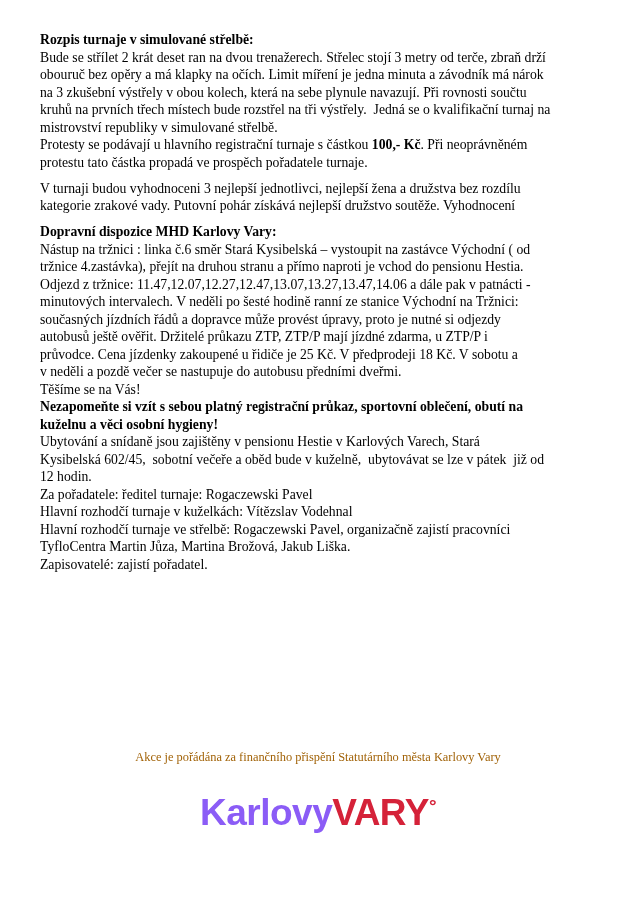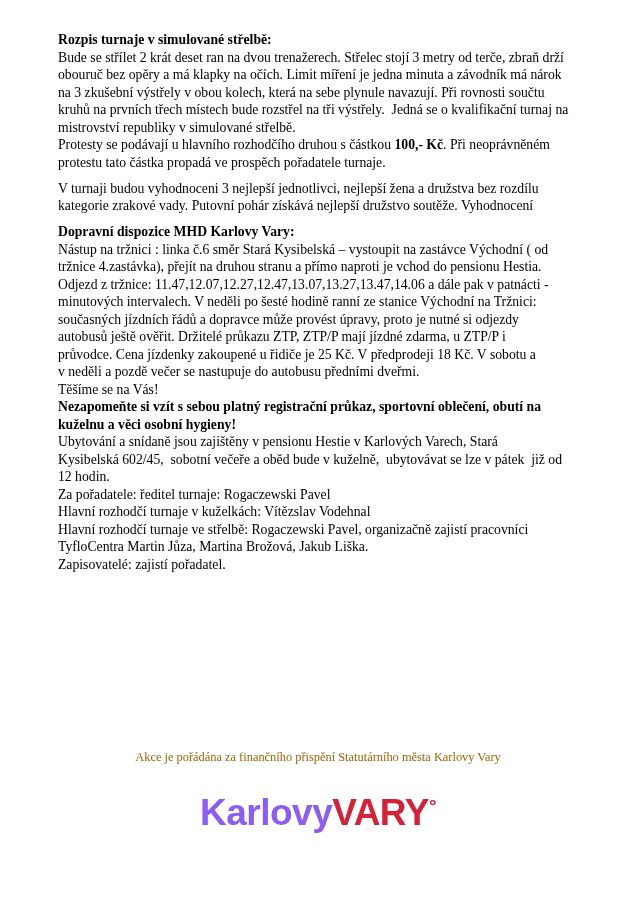--- a/index.html
+++ b/index.html
@@ -4,21 +4,21 @@
 <style>
   html,body{margin:0;padding:0;}
   body{width:636px;height:900px;background:#e9e9e9;}
   .page{
     position:relative;width:636px;height:900px;background:#ffffff;
     font-family:"Liberation Serif","DejaVu Serif",serif;color:#000000;
     overflow:hidden;
   }
   .doc{
     position:absolute;left:40px;top:31px;right:12px;
-    font-size:13.7px;line-height:17.5px;margin-left:18px;
+    font-size:13.7px;line-height:17.5px;
   }
   .line{white-space:pre;height:17.5px;}
   .heading{font-weight:bold;white-space:pre;height:17.5px;}
   .b{font-weight:bold;}
   .gap{height:8.5px;}
   .footer-note{
     position:absolute;left:0;right:0;top:750px;text-align:center;
     font-size:12.4px;white-space:pre;color:#a16207;
   }
   .logo{
@@ -35,21 +35,21 @@
 
 <div class="page">
   <div class="doc">
 
     <div class="heading">Rozpis turnaje v simulované střelbě:</div>
     <div class="line">Bude se střílet 2 krát deset ran na dvou trenažerech. Střelec stojí 3 metry od terče, zbraň drží</div>
     <div class="line">obouruč bez opěry a má klapky na očích. Limit míření je jedna minuta a závodník má nárok</div>
     <div class="line">na 3 zkušební výstřely v obou kolech, která na sebe plynule navazují. Při rovnosti součtu</div>
     <div class="line">kruhů na prvních třech místech bude rozstřel na tři výstřely.  Jedná se o kvalifikační turnaj na</div>
     <div class="line">mistrovství republiky v simulované střelbě.</div>
-    <div class="line"><span>Protesty se podávají u hlavního rozhodčího druhou s částkou </span><span class="b">100,- Kč</span><span>. Při neoprávněném</span></div>
+    <div class="line"><span>Protesty se podávají u hlavního registrační turnaje s částkou </span><span class="b">100,- Kč</span><span>. Při neoprávněném</span></div>
     <div class="line">protestu tato částka propadá ve prospěch pořadatele turnaje.</div>
 
     <div class="gap"></div>
 
     <div class="line">V turnaji budou vyhodnoceni 3 nejlepší jednotlivci, nejlepší žena a družstva bez rozdílu</div>
     <div class="line">kategorie zrakové vady. Putovní pohár získává nejlepší družstvo soutěže. Vyhodnocení</div>
 
     <div class="gap"></div>
 
     <div class="heading">Dopravní dispozice MHD Karlovy Vary:</div>

